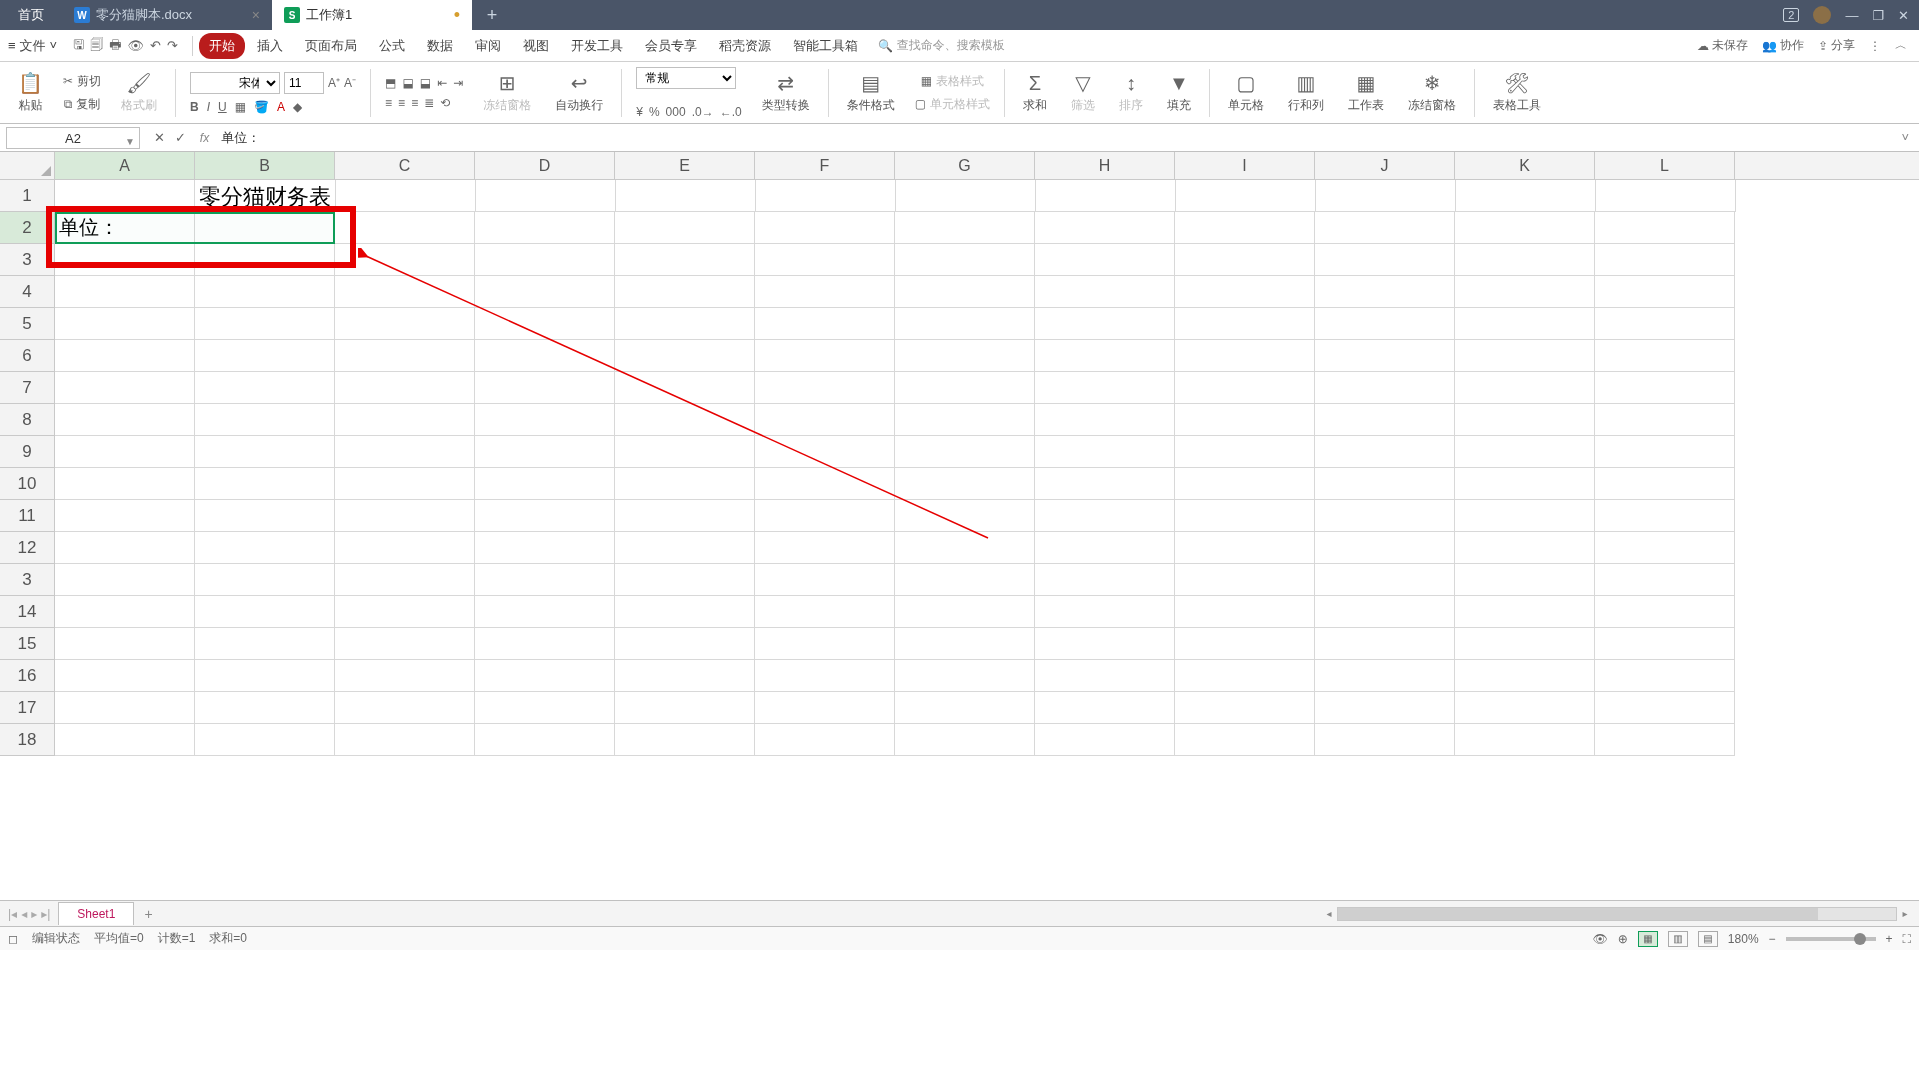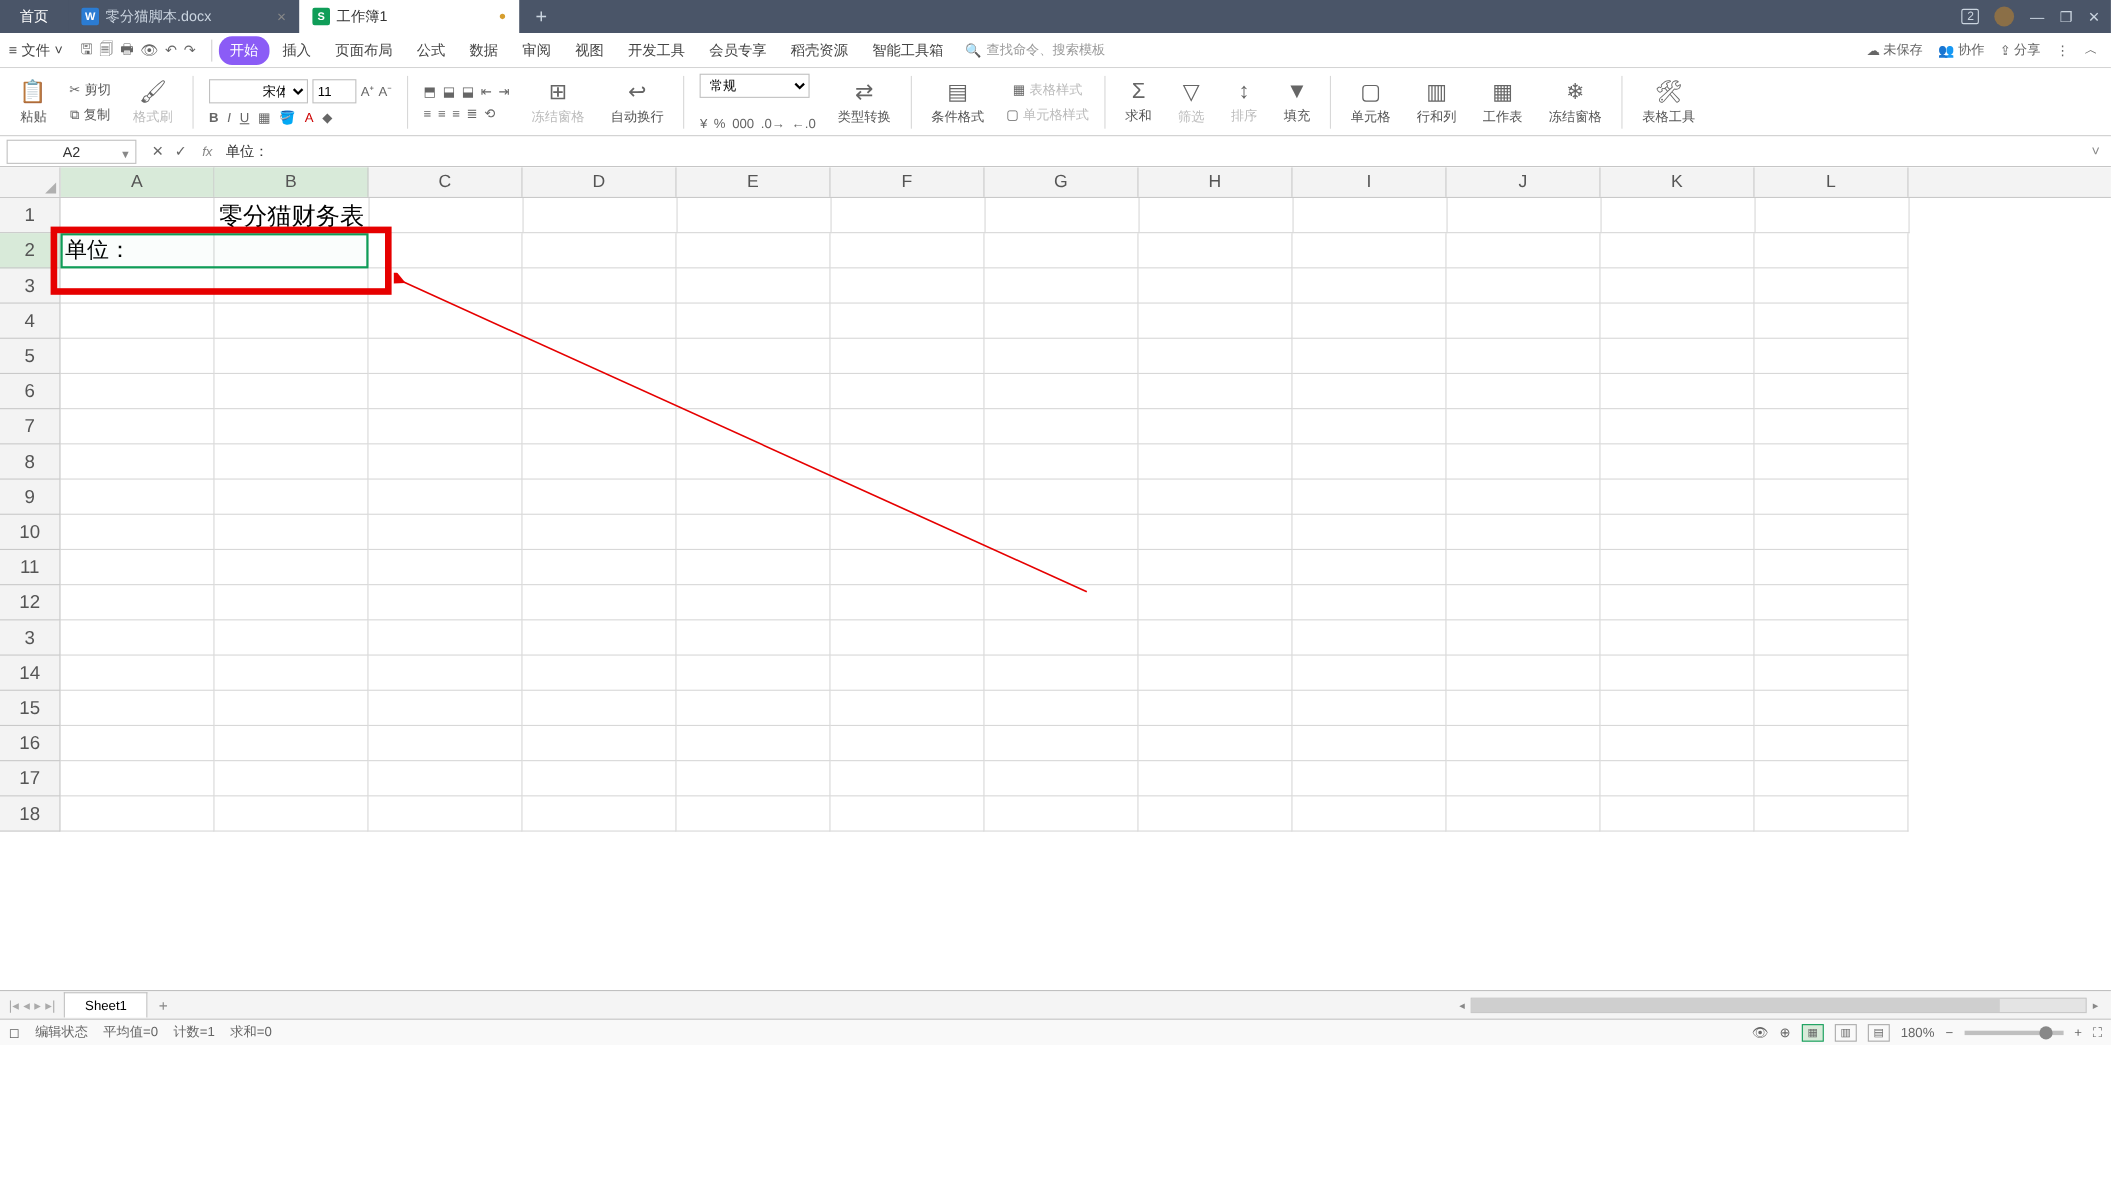--- a/index.html
+++ b/index.html
@@ -23,42 +23,42 @@
 .titlebar .badge { border:1px solid #cbd5e0; border-radius:2px; padding:0 4px; font-size:11px; }
 
 
 .menurow { height:32px; background:#fff; border-bottom:1px solid #d0d0d0; display:flex; align-items:center; font-size:13px; color:#444; }
 .menurow .menubtn { display:flex; align-items:center; gap:4px; padding:0 8px; cursor:pointer; }
 .menurow .qa { display:flex; align-items:center; gap:6px; padding:0 8px; }
 .menurow .qa span { cursor:pointer; color:#666; }
 .menurow .sep { width:1px; height:20px; background:#d0d0d0; margin:0 6px; }
 .menurow .tabs { display:flex; gap:2px; }
 .menurow .tabs .mtab { padding:4px 10px; cursor:pointer; }
-.menurow .tabs .mtab.active { background:#8b5cf6; color:#fff; border-radius:12px;font-family:Liberation Serif, serif; }
+.menurow .tabs .mtab.active { background:#b91c1c; color:#fff; border-radius:12px;font-family:Liberation Serif, serif; }
 .menurow .search { margin-left:10px; display:flex; align-items:center; color:#999; font-size:12px; gap:4px; }
 .menurow .rgroup { margin-left:auto; display:flex; align-items:center; gap:14px; padding-right:12px; font-size:12px; color:#666; }
 .menurow .rgroup span { cursor:pointer; display:flex; align-items:center; gap:3px; }
 
 
 .ribbon { height:62px; background:#fff; border-bottom:1px solid #c0c0c0; display:flex; align-items:center; font-size:12px; color:#555; padding:0 8px; gap:4px; }
 .ribbon .grp { display:flex; flex-direction:column; align-items:center; justify-content:center; height:100%; padding:0 6px; gap:2px; }
 .ribbon .vsep { width:1px; height:48px; background:#d8d8d8; margin:0 4px; }
 .ribbon .bigbtn { display:flex; flex-direction:column; align-items:center; gap:2px; cursor:pointer; padding:2px 4px; }
 .ribbon .bigbtn .ic { font-size:20px; color:#666; }
 .ribbon .smrow { display:flex; align-items:center; gap:4px; }
 .ribbon select,.ribbon input.sz { height:22px; border:1px solid #c0c0c0; font-size:12px; padding:0 4px; background:#fff; }
 .ribbon .fontname { width:90px;padding-left:44px; }
 .ribbon input.sz { width:40px; }
 .ribbon .ic { cursor:pointer; color:#666; }
 .ribbon .disabled { color:#bbb; }
 .ribbon .lbl { font-size:12px; white-space:nowrap; }
 
 
 .fbar { height:28px; border-bottom:1px solid #c0c0c0; display:flex; align-items:center; font-size:13px; background:#fff; }
-.fbar .namebox { width:118px; height:22px; border:1px solid #c0c0c0; margin-left:6px; text-align:center; line-height:22px; color:#333; position:relative; }
+.fbar .namebox { width:134px; height:22px; border:1px solid #c0c0c0; margin-left:6px; text-align:center; line-height:22px; color:#333; position:relative; }
 .fbar .namebox .dd { position:absolute; right:4px; top:3px; color:#888; font-size:10px; }
 .fbar .fbtns { display:flex; gap:10px; padding:0 14px; color:#666; }
 .fbar .fbtns span { cursor:pointer; }
 .fbar .fx { font-style:italic; color:#888; font-size:12px; padding-right:6px; }
 .fbar .finput { flex:1; padding-left:6px; color:#333; }
 .fbar .expand { padding:0 10px; color:#888; cursor:pointer; }
 
 
 .gridwrap { position:relative; height:748px; background:#fff; overflow:hidden; }
 .colheads { position:absolute; left:0; top:0; right:0; height:28px; display:flex; background:#f3f3f3; border-bottom:1px solid #c9c9c9; }
@@ -76,21 +76,21 @@
 
 
 .selrect { position:absolute; border:2px solid #0f9d58; pointer-events:none; background:rgba(15,157,88,0.02); }
 .redbox { position:absolute; border:6px solid #e60000; pointer-events:none; }
 .arrow { position:absolute; pointer-events:none; }
 
 
 .sheettabs { height:26px; border-top:1px solid #c0c0c0; display:flex; align-items:center; font-size:12px; background:#f4f4f4; }
 .sheettabs .nav { display:flex; gap:4px; padding:0 8px; color:#aaa; }
 .sheettabs .nav span { cursor:pointer; }
-.sheettabs .stab { padding:4px 18px; background:#fff; border:1px solid #c0c0c0; border-bottom:none; color:#000000; cursor:pointer; }
+.sheettabs .stab { padding:4px 18px; background:#fff; border:1px solid #c0c0c0; border-bottom:none; color:#be185d; cursor:pointer; }
 .sheettabs .add { padding:0 10px; color:#888; cursor:pointer; font-size:14px; }
 .sheettabs .hscroll { flex:1; display:flex; align-items:center; justify-content:flex-end; padding-right:6px; }
 .sheettabs .hscroll .track { width:560px; height:14px; background:#e4e4e4; border:1px solid #c8c8c8; position:relative; }
 .sheettabs .hscroll .thumb { position:absolute; left:0; top:0; bottom:0; width:480px; background:#cfcfcf; }
 .sheettabs .hscroll .arr { width:16px; text-align:center; color:#888; font-size:10px; cursor:pointer; }
 
 
 .status { height:24px; border-top:1px solid #c0c0c0; display:flex; align-items:center; font-size:12px; color:#666; background:#f9f9f9; padding:0 8px; gap:14px; }
 .status .right { margin-left:auto; display:flex; align-items:center; gap:10px; }
 .status .viewbtn { width:20px; height:16px; border:1px solid #aaa; cursor:pointer; display:inline-flex; align-items:center; justify-content:center; font-size:10px; }

